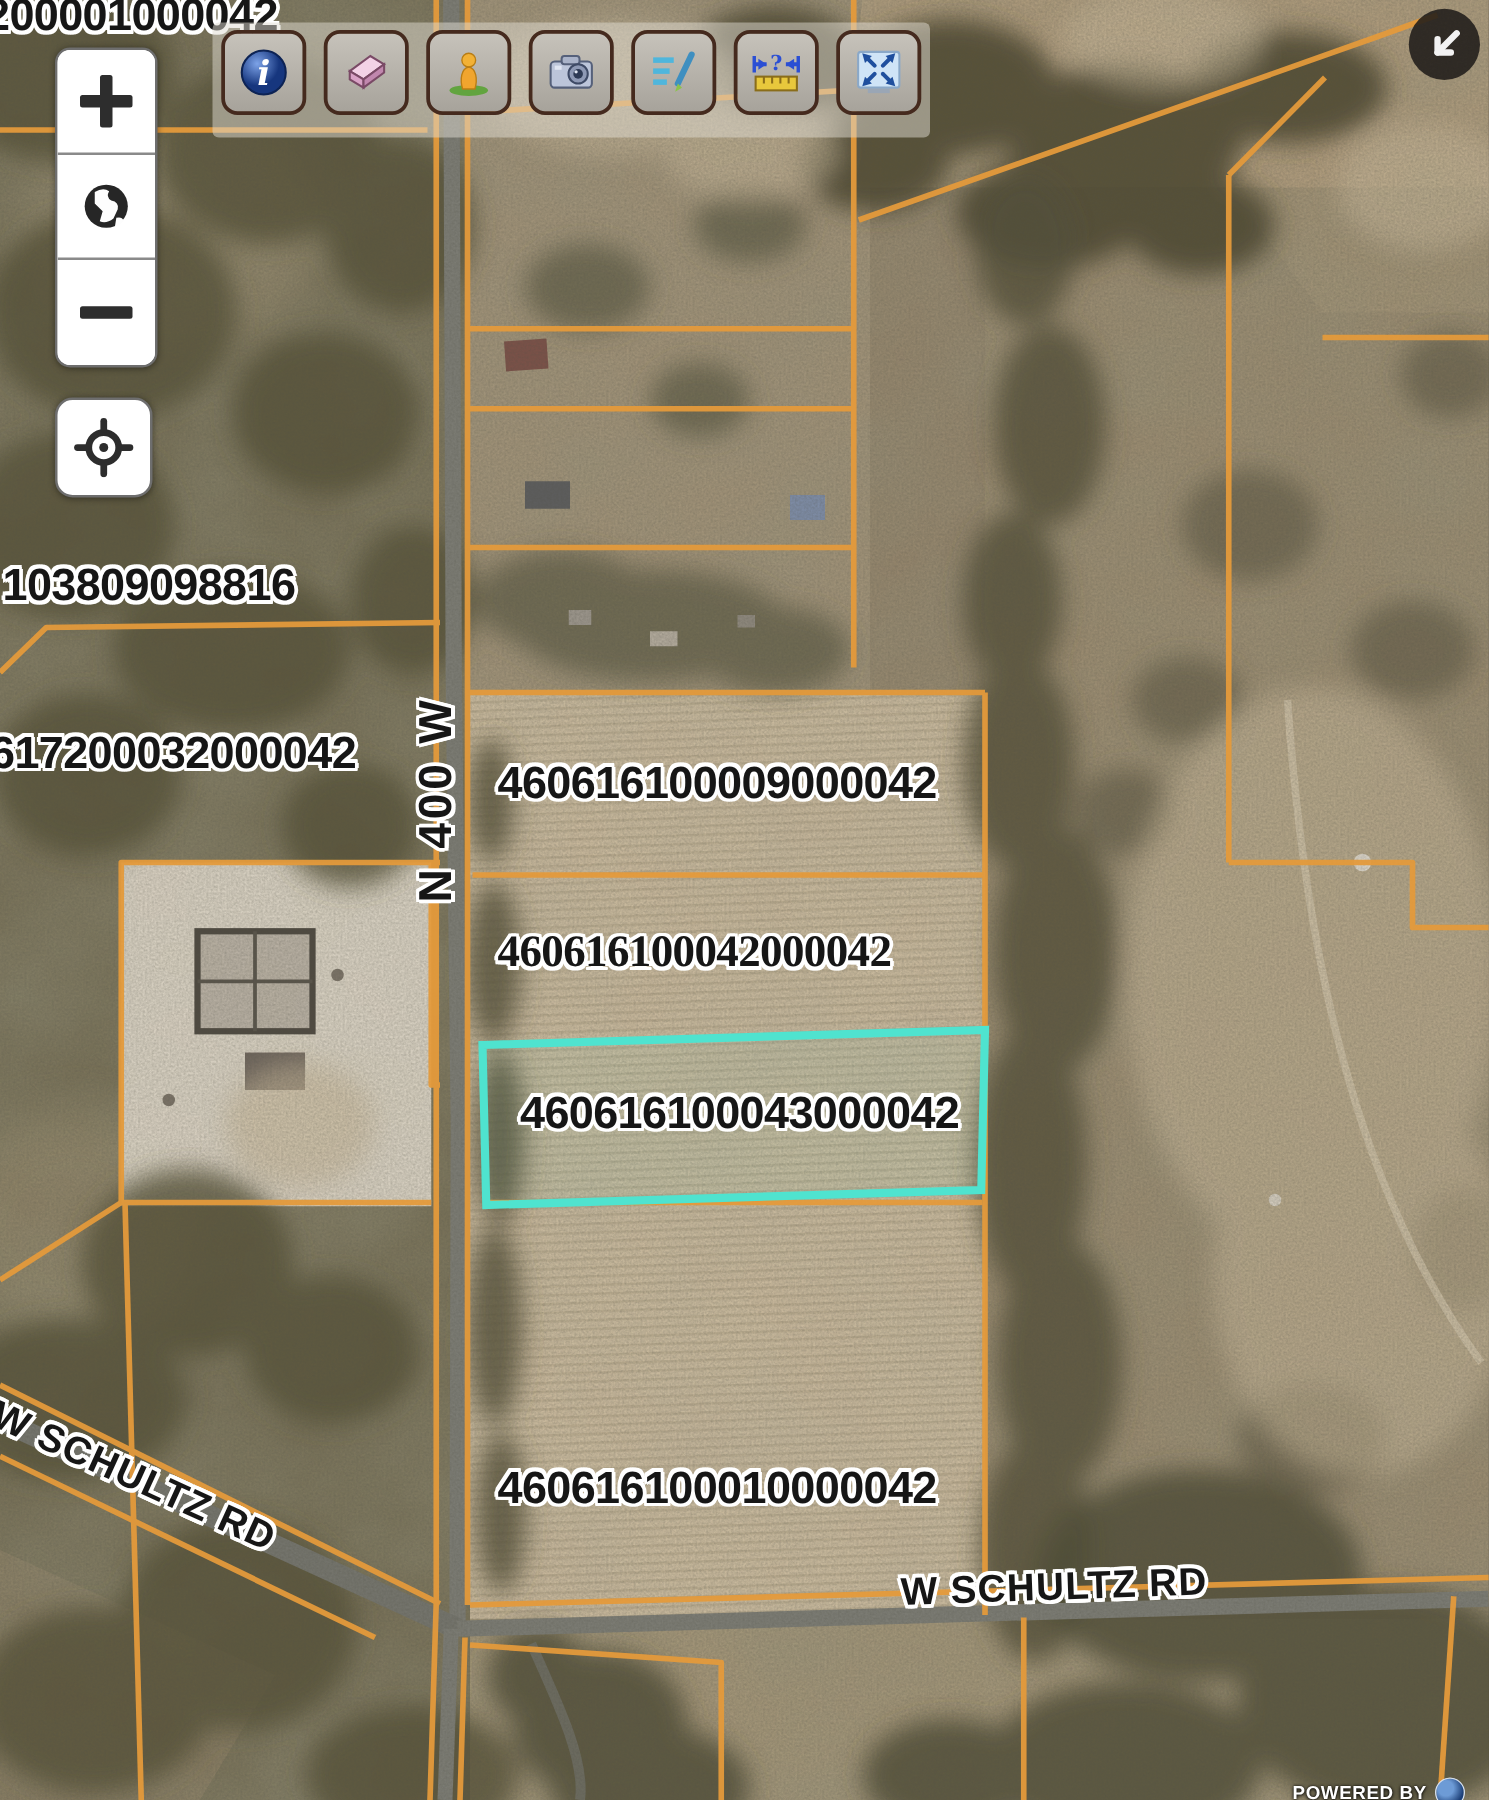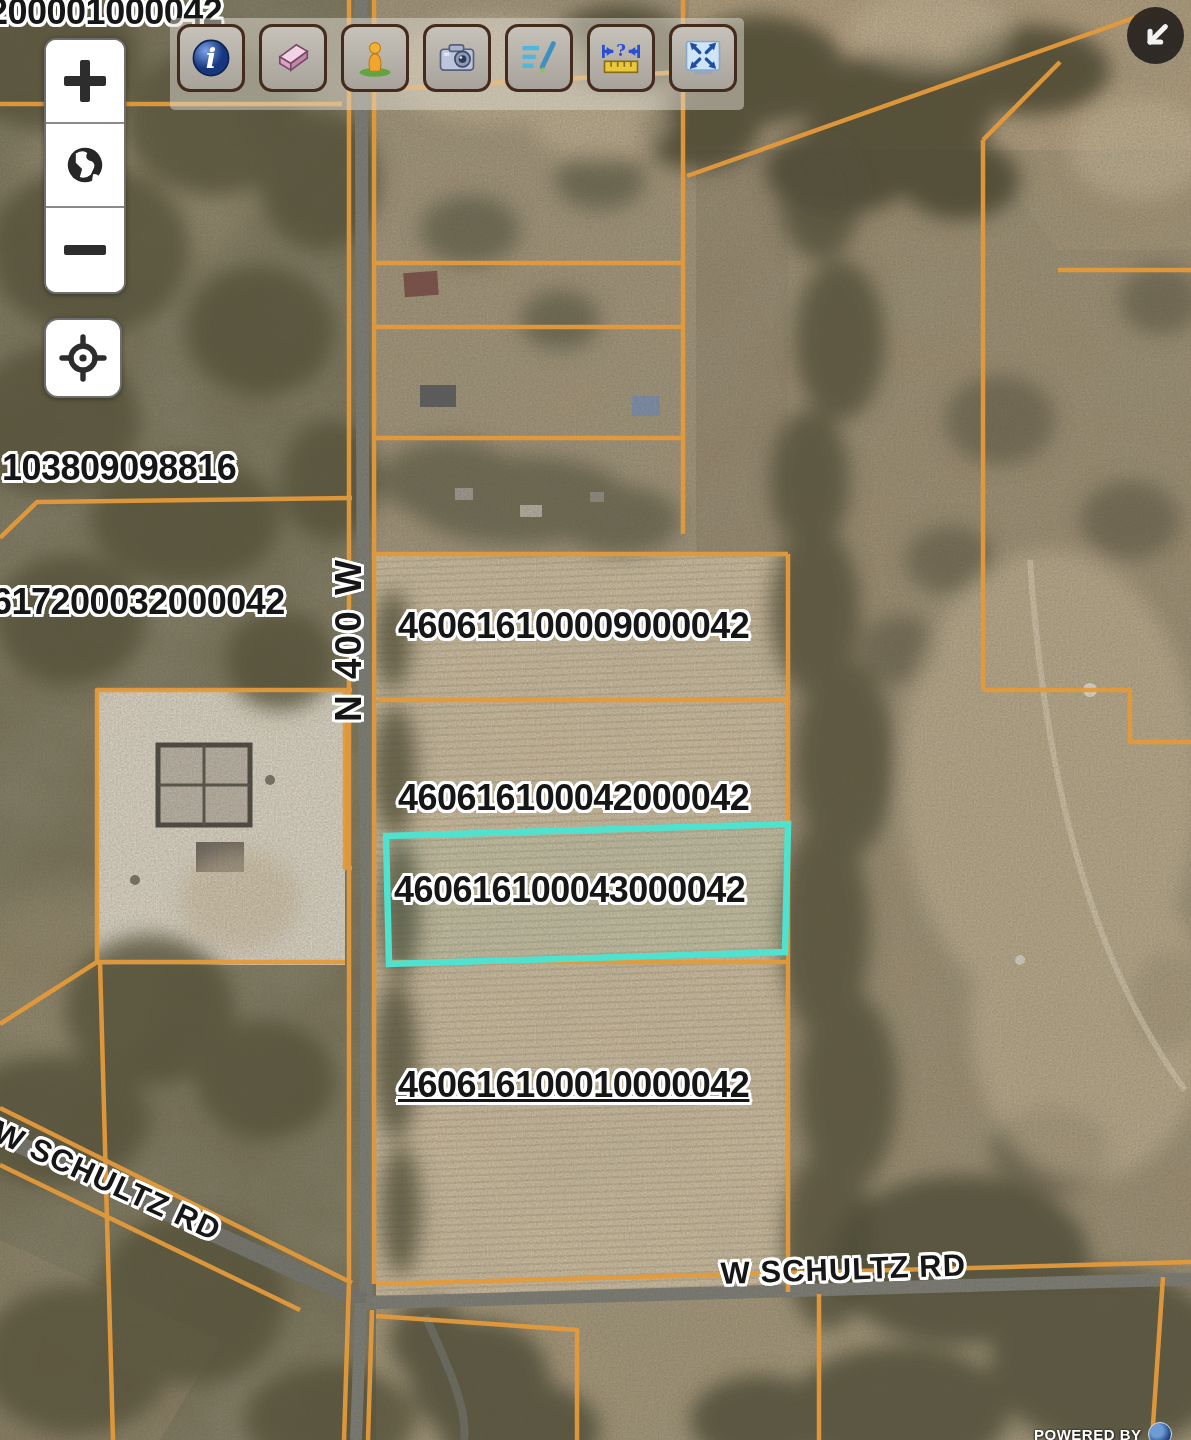--- a/index.html
+++ b/index.html
@@ -260,23 +260,23 @@
     </svg>
 
     
     <div class="sel-hit"></div>
   </div>
 
   <div class="olabel" style="left:-12px;top:-6px;">200001000042</div>
   <div class="olabel" style="left:2px;top:450px;">103809098816</div>
   <div class="olabel" style="left:-8px;top:584px;">617200032000042</div>
   <div class="olabel" style="left:398px;top:608px;">460616100009000042</div>
-  <div class="olabel" style="left:398px;top:780px;">460616100042000042</div>
-  <div class="olabel" style="left:394px;top:872px;">460616100043000042</div>
-  <div class="olabel" style="left:398px;top:1067px;text-decoration:underline;">460616100010000042</div>
+  <div class="olabel" style="left:398px;top:743px;font-family:Liberation Serif, serif;">460616100042000042</div>
+  <div class="olabel" style="left:416px;top:872px;">460616100043000042</div>
+  <div class="olabel" style="left:398px;top:1172px;">460616100010000042</div>
 
   <div class="olabel rot" style="left:330px;top:722px;transform:rotate(-90deg);font-size:37px;letter-spacing:3px;">N 400 W</div>
   <div class="olabel roadlabel rot" style="left:2px;top:1116px;transform:rotate(24.5deg);">W SCHULTZ RD</div>
   <div class="olabel roadlabel rot" style="left:720px;top:1258px;transform:rotate(-2deg);">W SCHULTZ RD</div>
 
   <div class="toolbar">
     <div class="tbtn">
       <svg width="44" height="44" viewBox="0 0 40 40">
         <defs>
             <radialGradient id="gb" cx="35%" cy="30%">

